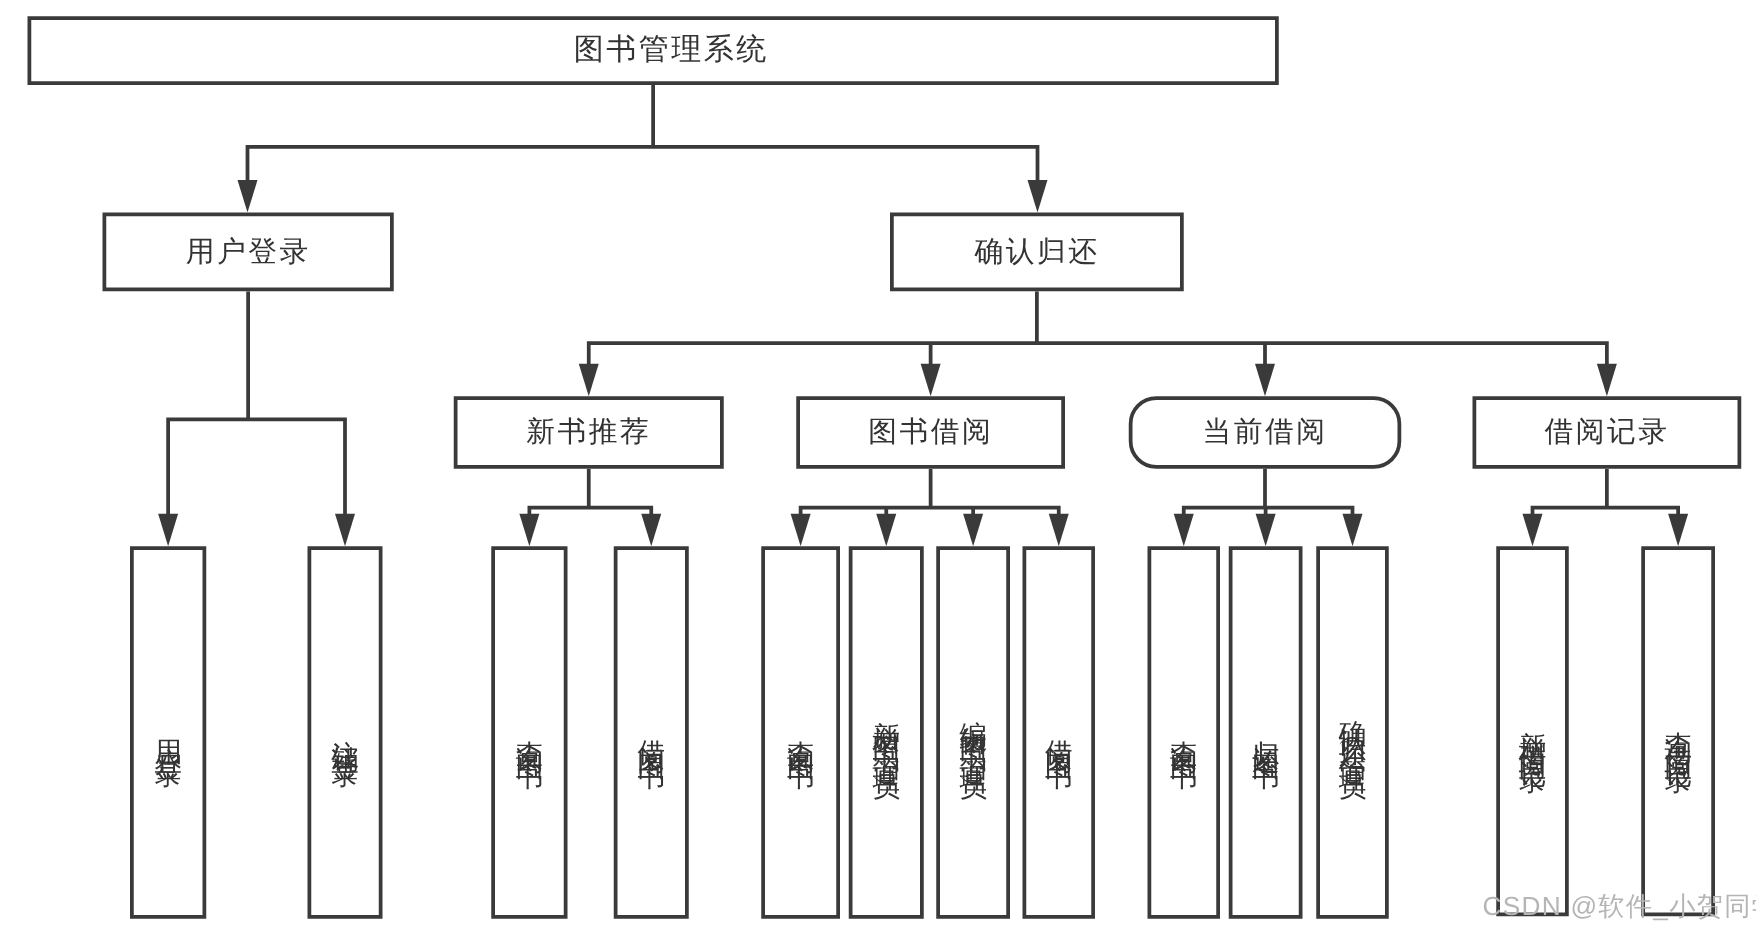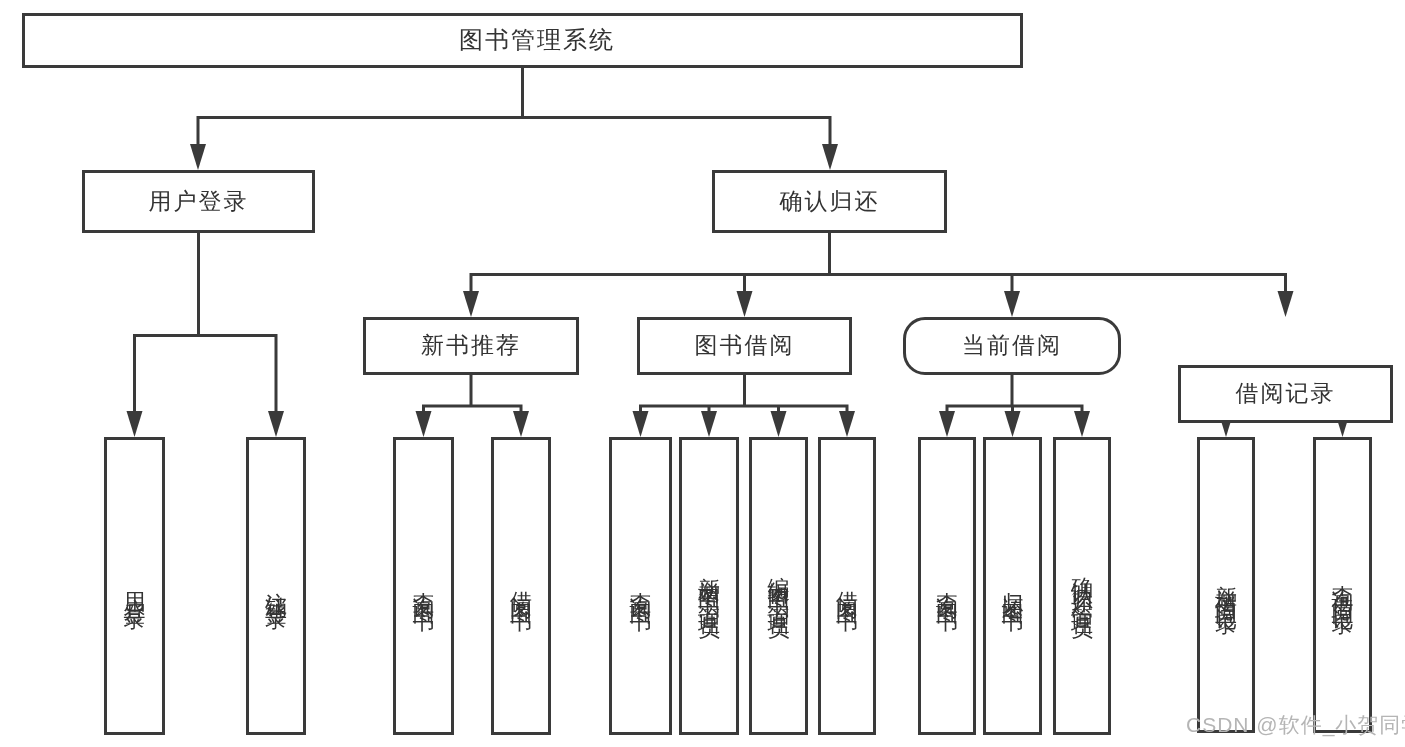--- a/index.html
+++ b/index.html
@@ -104,21 +104,21 @@
   </svg>
 
   <div class="box root-box" style="left:22px; top:13px; width:1001px; height:55px;padding-left:29px;">图书管理系统</div>
 
   <div class="box" style="left:82px; top:170px; width:233px; height:63px;">用户登录</div>
   <div class="box" style="left:712px; top:170px; width:235px; height:63px;">确认归还</div>
 
   <div class="box" style="left:363px; top:317px; width:216px; height:58px;">新书推荐</div>
   <div class="box" style="left:637px; top:317px; width:215px; height:58px;">图书借阅</div>
   <div class="box" style="left:903px; top:317px; width:218px; height:58px;border-radius:22px;">当前借阅</div>
-  <div class="box" style="left:1178px; top:317px; width:215px; height:58px;margin-top:48px;">借阅记录</div>
+  <div class="box" style="left:1178px; top:317px; width:215px; height:58px;">借阅记录</div>
 
   <div class="box leaf" style="left:104px; top:437px; width:61px; height:298px;">用户登录</div>
   <div class="box leaf" style="left:246px; top:437px; width:60px; height:298px;">注销登录</div>
 
   <div class="box leaf" style="left:393px; top:437px; width:61px; height:298px;">查询图书</div>
   <div class="box leaf" style="left:491px; top:437px; width:60px; height:298px;">借阅图书</div>
 
   <div class="box leaf" style="left:609px; top:437px; width:63px; height:298px;">查询图书</div>
   <div class="box leaf" style="left:679px; top:437px; width:60px; height:298px;">新增图书（管理员）</div>
   <div class="box leaf" style="left:749px; top:437px; width:59px; height:298px;">编辑图书（管理员）</div>

